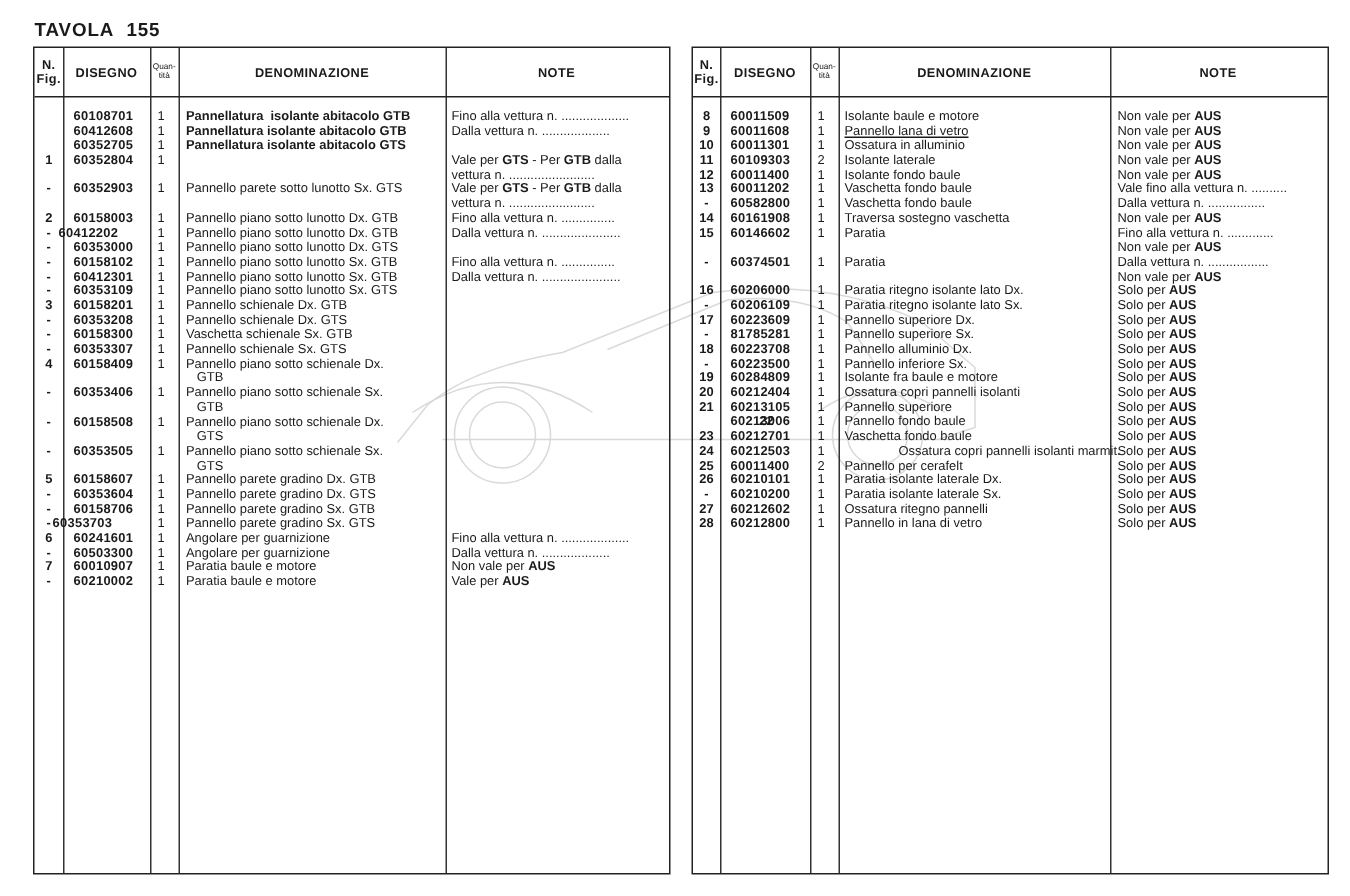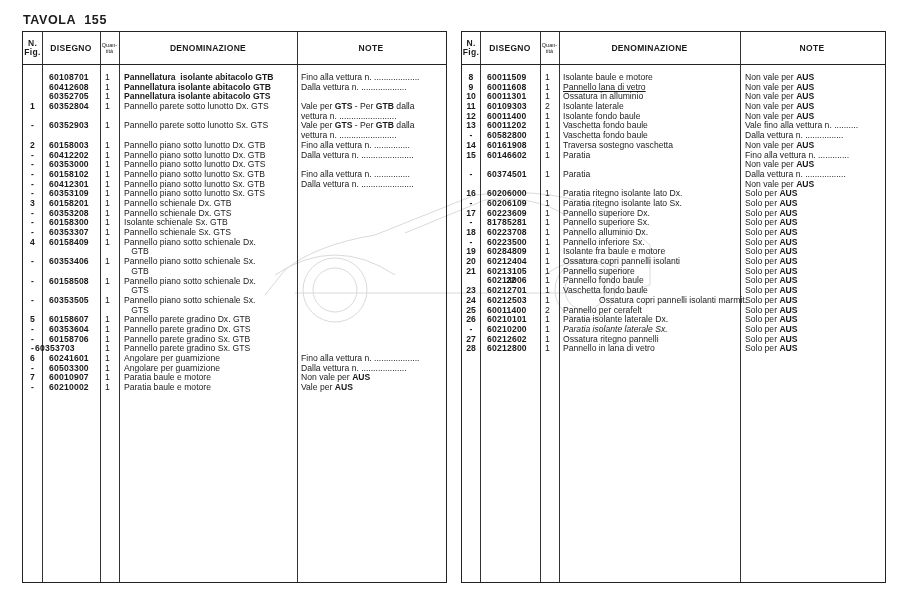--- a/index.html
+++ b/index.html
@@ -89,24 +89,20 @@
           <div style="white-space: pre;">Pannellatura isolante abitacolo GTS</div>
         </div>
         <div class="cell c-note" style="left: 278px;">
           <div>&nbsp;</div>
         </div>
       </div>
       <div class="row" style="height: 19.4px;">
         <div class="cell c-fig" style="left: 0px; width: 19px;">1</div>
         <div class="cell c-dis" style="left: 26px;">60352804</div>
         <div class="cell c-qty" style="left: 82px;">1</div>
-        <div class="cell c-den" style="left: 101px;">
-          <div style="white-space: pre;">Pannello parete sotto lunotto Dx. GTS</div>
-          <div style="white-space: pre;">&nbsp;</div>
-        </div>
         <div class="cell c-note" style="left: 278px;">
           <div><span>Vale per </span><b>GTS</b><span> - Per </span><b>GTB</b><span> dalla</span></div>
           <div><span>vettura n. ........................</span></div>
         </div>
       </div>
       <div class="row" style="height: 19.4px;">
         <div class="cell c-fig" style="left: 0px; width: 19px;">-</div>
         <div class="cell c-dis" style="left: 26px;">60352903</div>
         <div class="cell c-qty" style="left: 82px;">1</div>
         <div class="cell c-den" style="left: 101px;">
@@ -124,21 +120,21 @@
         <div class="cell c-qty" style="left: 82px;">1</div>
         <div class="cell c-den" style="left: 101px;">
           <div style="white-space: pre;">Pannello piano sotto lunotto Dx. GTB</div>
         </div>
         <div class="cell c-note" style="left: 278px;">
           <div><span>Fino alla vettura n. ...............</span></div>
         </div>
       </div>
       <div class="row" style="height: 9.7px;">
         <div class="cell c-fig" style="left: 0px; width: 19px;">-</div>
-        <div class="cell c-dis" style="left: 26px;">60412202</div>
+        <div class="cell c-dis" style="left: 16px;">60412202</div>
         <div class="cell c-qty" style="left: 82px;">1</div>
         <div class="cell c-den" style="left: 101px;">
           <div style="white-space: pre;">Pannello piano sotto lunotto Dx. GTB</div>
         </div>
         <div class="cell c-note" style="left: 278px;">
           <div><span>Dalla vettura n. ......................</span></div>
         </div>
       </div>
       <div class="row" style="height: 9.7px;">
         <div class="cell c-fig" style="left: 0px; width: 19px;">-</div>
@@ -204,21 +200,21 @@
         </div>
         <div class="cell c-note" style="left: 278px;">
           <div>&nbsp;</div>
         </div>
       </div>
       <div class="row" style="height: 9.7px;">
         <div class="cell c-fig" style="left: 0px; width: 19px;">-</div>
         <div class="cell c-dis" style="left: 26px;">60158300</div>
         <div class="cell c-qty" style="left: 82px;">1</div>
         <div class="cell c-den" style="left: 101px;">
-          <div style="white-space: pre;">Isolante schienale Sx. GTB</div>
+          <div style="white-space: pre;">Vaschetta schienale Sx. GTB</div>
         </div>
         <div class="cell c-note" style="left: 278px;">
           <div>&nbsp;</div>
         </div>
       </div>
       <div class="row" style="height: 9.7px;">
         <div class="cell c-fig" style="left: 0px; width: 19px;">-</div>
         <div class="cell c-dis" style="left: 26px;">60353307</div>
         <div class="cell c-qty" style="left: 82px;">1</div>
         <div class="cell c-den" style="left: 101px;">
@@ -645,21 +641,21 @@
           <div style="white-space: pre;">Paratia isolante laterale Dx.</div>
         </div>
         <div class="cell c-note" style="left: 283px;">
           <div><span>Solo per </span><b>AUS</b><span></span></div>
         </div>
       </div>
       <div class="row" style="height: 9.7px;">
         <div class="cell c-fig" style="left: 0px; width: 18px;">-</div>
         <div class="cell c-dis" style="left: 25px;">60210200</div>
         <div class="cell c-qty" style="left: 83px;">1</div>
-        <div class="cell c-den" style="left: 101px; font-style: italic;">
+        <div class="cell c-den" style="left: 101px;">
           <div style="white-space: pre;">Paratia isolante laterale Sx.</div>
         </div>
         <div class="cell c-note" style="left: 283px;">
           <div><span>Solo per </span><b>AUS</b><span></span></div>
         </div>
       </div>
       <div class="row" style="height: 9.7px;">
         <div class="cell c-fig" style="left: 0px; width: 18px;">27</div>
         <div class="cell c-dis" style="left: 25px;">60212602</div>
         <div class="cell c-qty" style="left: 83px;">1</div>

